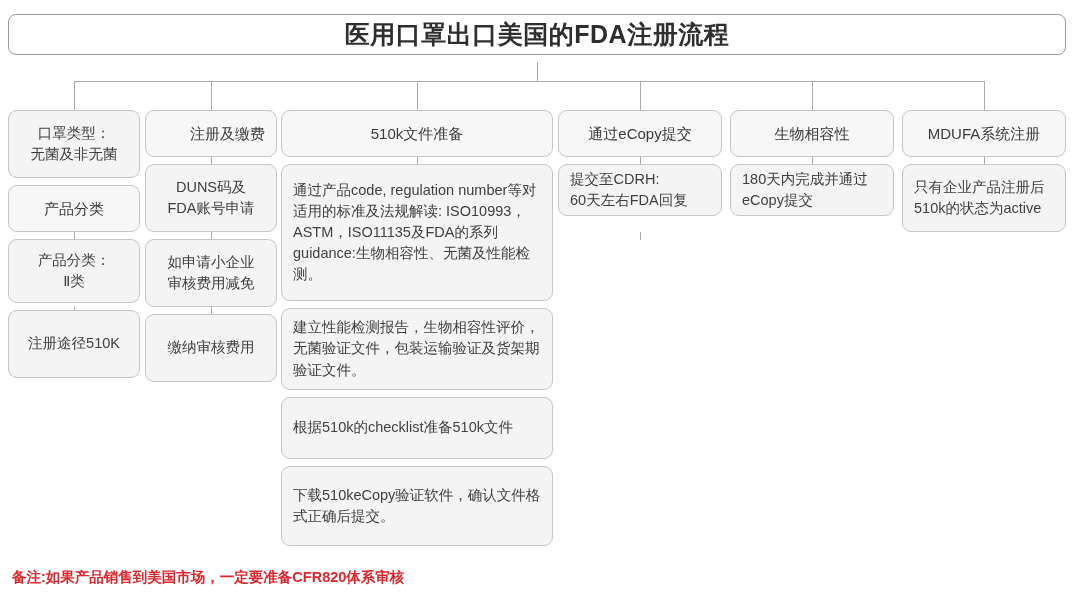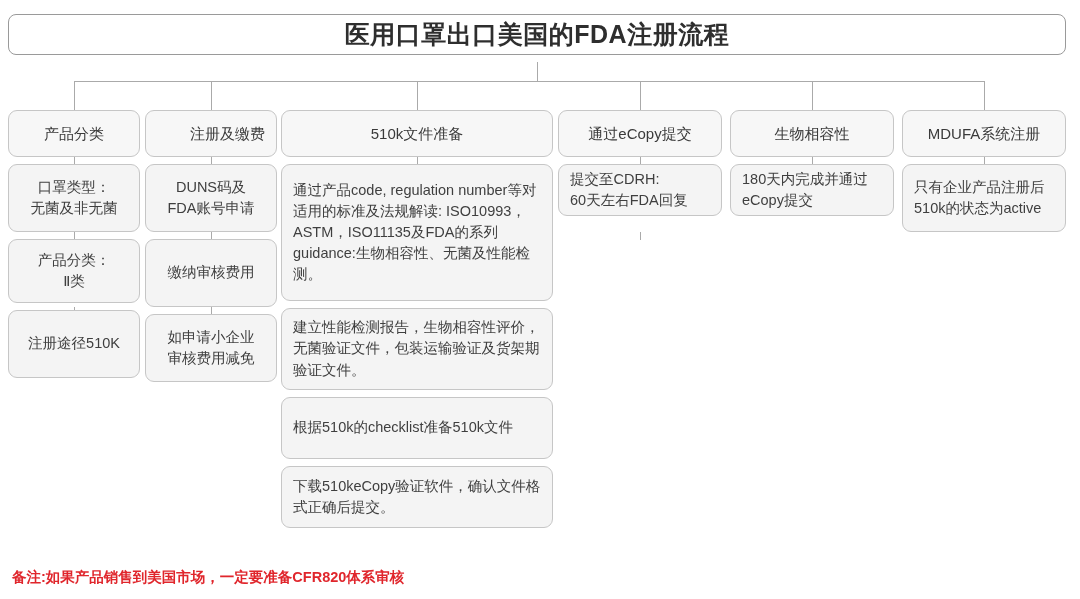--- a/index.html
+++ b/index.html
@@ -129,63 +129,63 @@
 
 <div class="conn conn-v" style="left:640px; top:157px; height:8px;"></div>
 <div class="conn conn-v" style="left:640px; top:232px; height:8px;"></div>
 
 <div class="conn conn-v" style="left:812px; top:157px; height:8px;"></div>
 <div class="conn conn-v" style="left:984px; top:157px; height:8px;"></div>
 
 <div id="columns">
 
   <div class="column" style="left:8px; width:132px;">
+    <div class="node center" style="height:68px;">
+      <div class="node-text">口罩类型：<br>无菌及非无菌</div>
+    </div>
     <div class="node head" style="height:47px;">
       <div class="node-text">产品分类</div>
-    </div>
-    <div class="node center" style="height:68px;">
-      <div class="node-text">口罩类型：<br>无菌及非无菌</div>
     </div>
     <div class="node center" style="height:64px;justify-content:center;">
       <div class="node-text">产品分类：<br>Ⅱ类</div>
     </div>
     <div class="node center" style="height:68px;">
       <div class="node-text">注册途径510K</div>
     </div>
   </div>
 
   <div class="column" style="left:145px; width:132px;">
     <div class="node head" style="height:47px;text-align:right;">
       <div class="node-text">注册及缴费</div>
     </div>
     <div class="node center" style="height:68px;">
       <div class="node-text">DUNS码及<br>FDA账号申请</div>
     </div>
     <div class="node center" style="height:68px;">
+      <div class="node-text">如申请小企业<br>审核费用减免</div>
+    </div>
+    <div class="node center" style="height:68px;">
       <div class="node-text">缴纳审核费用</div>
-    </div>
-    <div class="node center" style="height:68px;">
-      <div class="node-text">如申请小企业<br>审核费用减免</div>
     </div>
   </div>
 
   <div class="column" style="left:281px; width:272px;">
     <div class="node head" style="height:47px;">
       <div class="node-text">510k文件准备</div>
     </div>
     <div class="node" style="height:137px;">
       <div class="node-text">通过产品code, regulation number等对适用的标准及法规解读: ISO10993，ASTM，ISO11135及FDA的系列guidance:生物相容性、无菌及性能检测。</div>
     </div>
     <div class="node" style="height:82px;">
       <div class="node-text">建立性能检测报告，生物相容性评价，无菌验证文件，包装运输验证及货架期验证文件。</div>
     </div>
     <div class="node" style="height:62px;">
       <div class="node-text">根据510k的checklist准备510k文件</div>
     </div>
-    <div class="node" style="height:62px;">
+    <div class="node" style="height:80px;">
       <div class="node-text">下载510keCopy验证软件，确认文件格式正确后提交。</div>
     </div>
   </div>
 
   <div class="column" style="left:558px; width:164px;">
     <div class="node head" style="height:47px;">
       <div class="node-text">通过eCopy提交</div>
     </div>
     <div class="node" style="height:52px;">
       <div class="node-text">提交至CDRH:<br>60天左右FDA回复</div>

